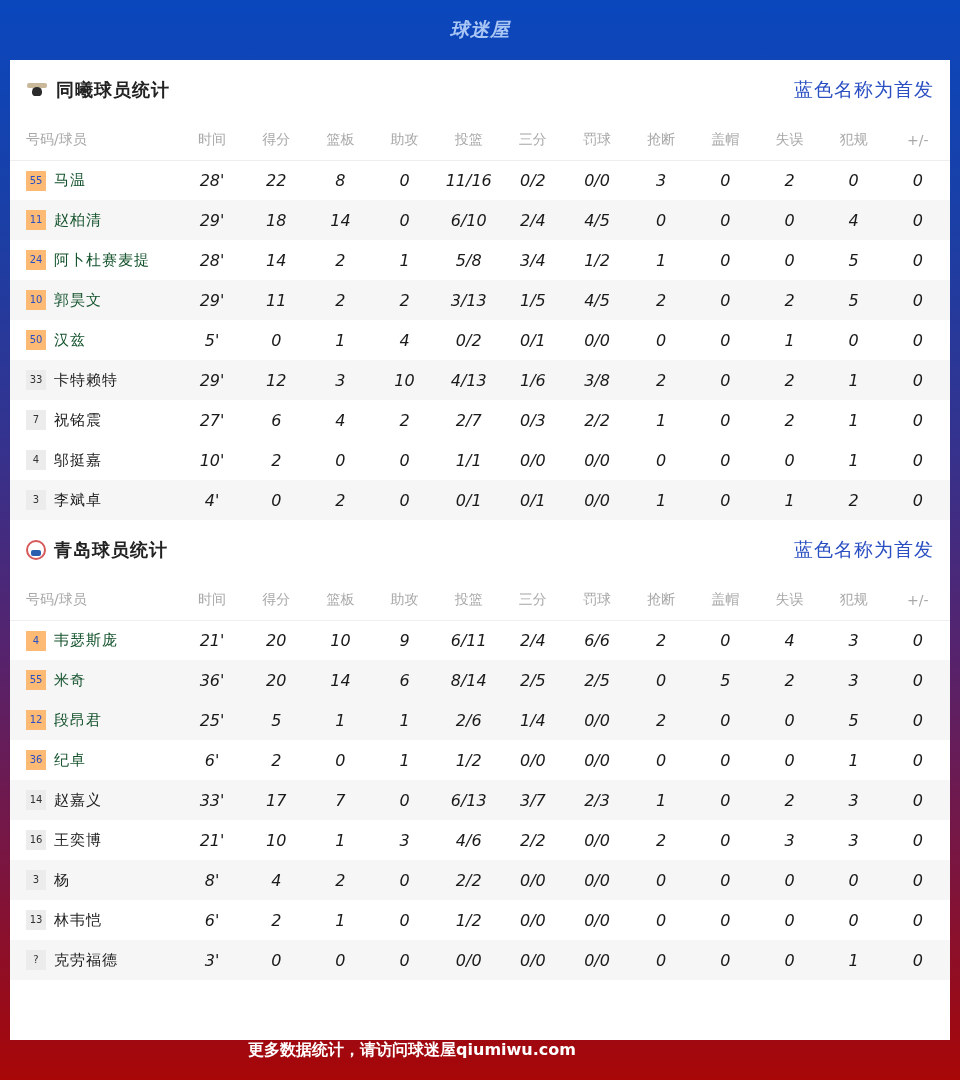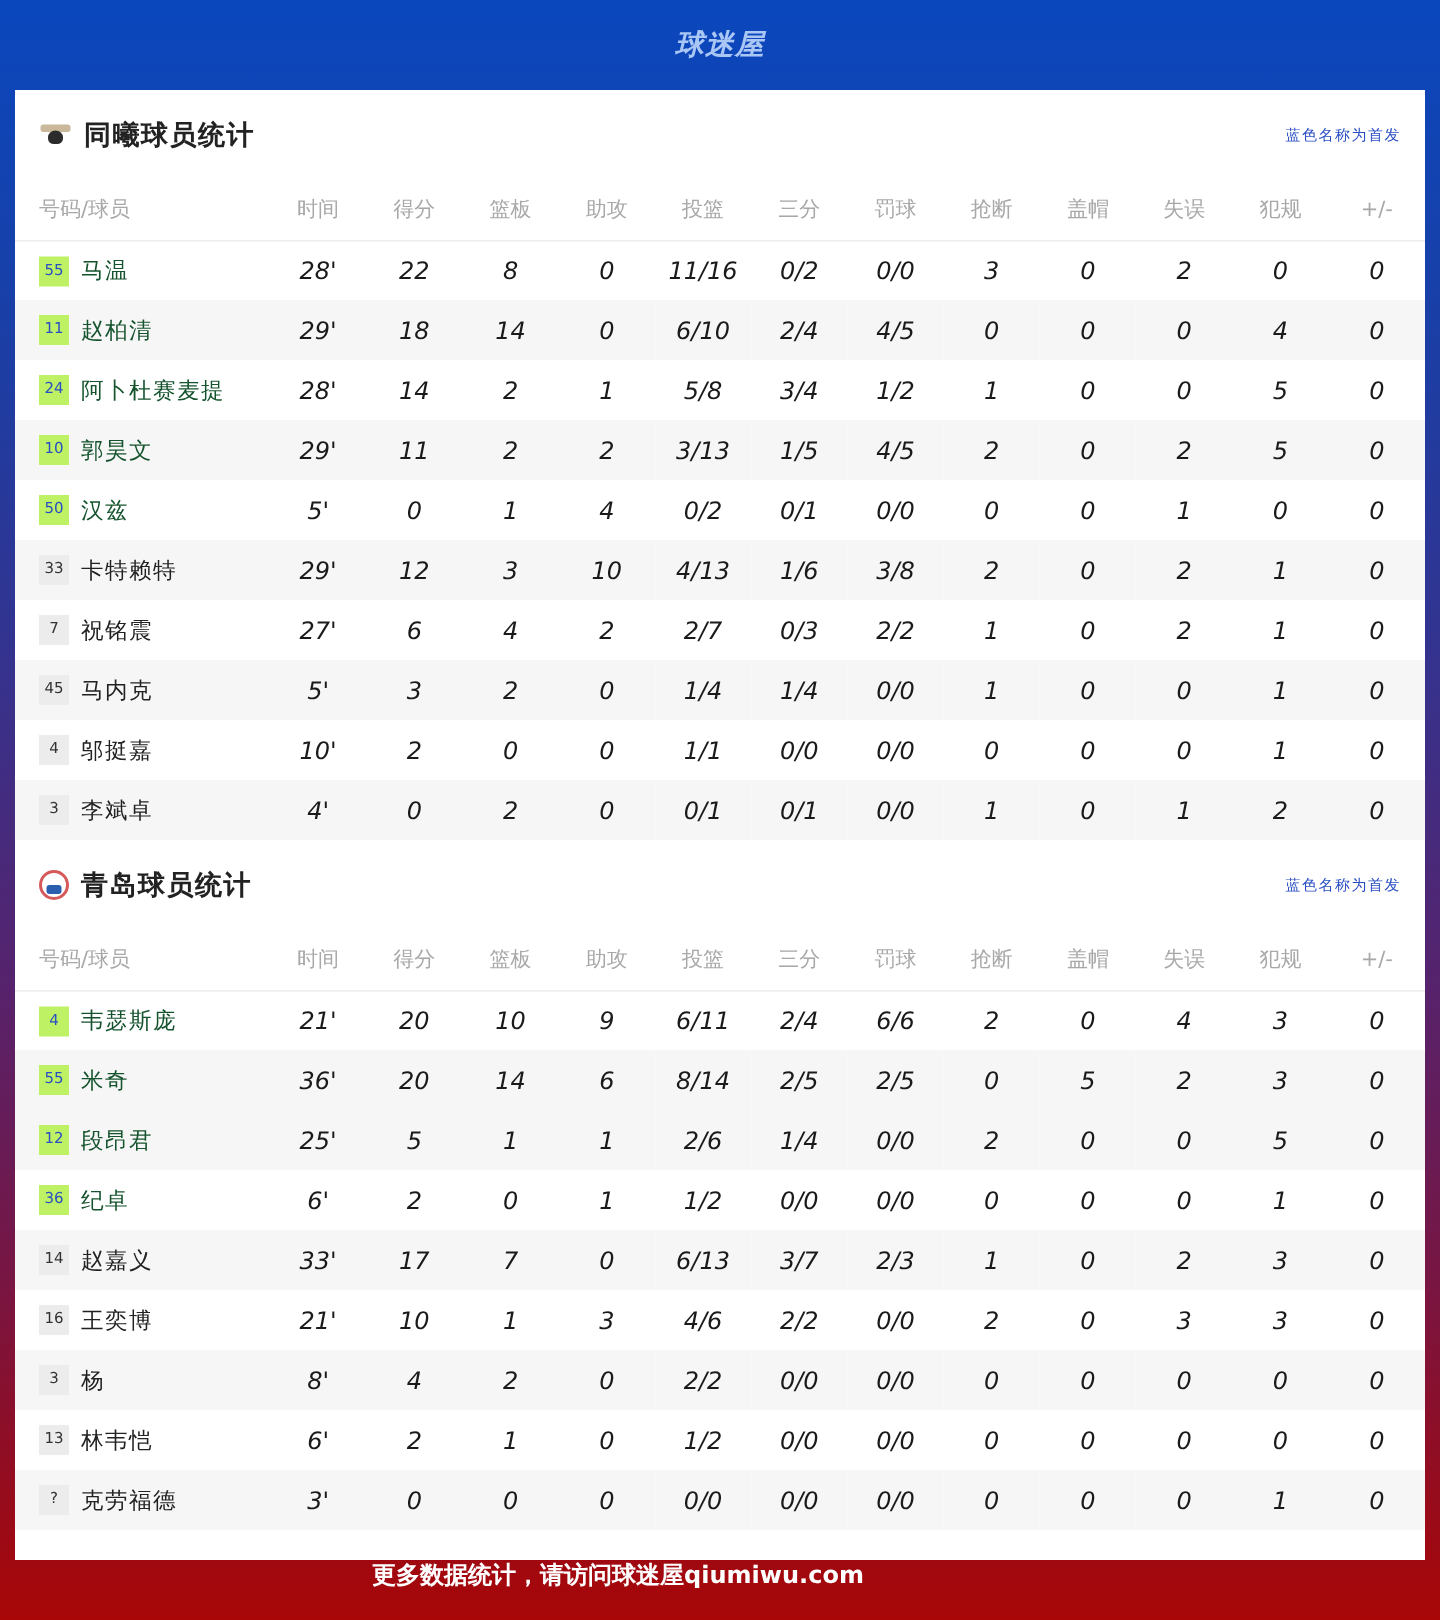--- a/index.html
+++ b/index.html
@@ -38,38 +38,38 @@
     background: #2b2b2b; border-radius: 50% 50% 40% 40%;
   }
   .team-icon.qingdao {
     border-radius: 50%; border: 2px solid #d65a5a; width: 20px; height: 20px;
   }
   .team-icon.qingdao::after {
     content: ""; position: absolute; left: 3px; top: 8px; width: 10px; height: 6px;
     background: #2a5fb0; border-radius: 2px;
   }
   .section-title { font-size: 18px; font-weight: bold; color: #222; letter-spacing: 1px; }
-  .starter-note { font-size: 10px; color: #2a4fc2; letter-spacing: 1px; text-align: center; }
+  .starter-note { font-size: 19px; color: #2a4fc2; letter-spacing: 1px; text-align: center; }
   table { width: 100%; border-collapse: collapse; table-layout: fixed; }
   th {
     height: 40px; font-size: 14px; font-weight: normal; color: #a8a8a8;
     text-align: center; border-bottom: 1px solid #eeeeee;
   }
   th.name-col { text-align: left; padding-left: 16px; width: 170px; }
   td {
     height: 40px; font-size: 16px; font-style: italic; color: #1a1a1a; text-align: center;
   }
   tr.alt td { background: #f6f6f6; }
   td.name-cell { text-align: left; padding-left: 16px; font-style: normal; }
   .num-badge {
     display: inline-block; width: 20px; height: 20px; line-height: 20px; text-align: center;
     font-size: 10px; background: #ececec; color: #333; vertical-align: middle;
     margin-right: 8px; font-style: normal;
   }
-  .num-badge.starter { color: #2a4fc2; background: #bef264; }
+  .num-badge.starter { color: #2a4fc2; background: #fdba74; }
   .player-name { font-size: 15px; vertical-align: middle; color: #222; letter-spacing: 1px; }
   .player-name.starter { color: #14532d; }
   .footer {
     position: absolute; left: 0; top: 1040px; width: 824px; height: 40px;
     display: flex; align-items: flex-start; justify-content: center;
     color: #ffffff; font-size: 16px; font-weight: bold;
   }
 </style>
 </head>
 <body>
@@ -204,35 +204,20 @@
             <td>2</td>
             <td>2/7</td>
             <td>0/3</td>
             <td>2/2</td>
             <td>1</td>
             <td>0</td>
             <td>2</td>
             <td>1</td>
             <td>0</td>
           </tr>
-          <tr class="alt">
-            <td class="name-cell"><span class="num-badge">45</span><span class="player-name">马内克</span></td>
-            <td>5'</td>
-            <td>3</td>
-            <td>2</td>
-            <td>0</td>
-            <td>1/4</td>
-            <td>1/4</td>
-            <td>0/0</td>
-            <td>1</td>
-            <td>0</td>
-            <td>0</td>
-            <td>1</td>
-            <td>0</td>
-          </tr>
           <tr class="">
             <td class="name-cell"><span class="num-badge">4</span><span class="player-name">邬挺嘉</span></td>
             <td>10'</td>
             <td>2</td>
             <td>0</td>
             <td>0</td>
             <td>1/1</td>
             <td>0/0</td>
             <td>0/0</td>
             <td>0</td>

